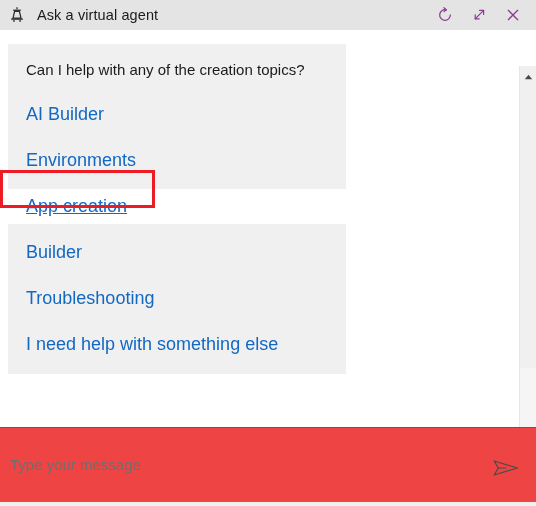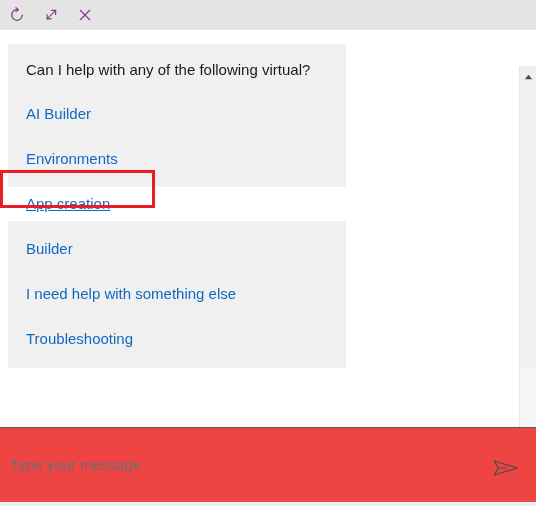--- a/index.html
+++ b/index.html
@@ -104,21 +104,21 @@
     margin: 0;
     padding: 0;
     list-style: none;
   }
   .topic-item {
     padding: 0 18px;
     margin-top: 23px;
     line-height: 22px;
   }
   .topic-link {
-    font-size: 15px;
+    font-size: 18px;
     color: #1268c3;
     text-decoration: none;
     cursor: pointer;
     display: inline;
   }
   .topic-link.is-hovered {
     text-decoration: underline;
   }
   
   .topic-item.is-hovered {
@@ -241,20 +241,33 @@
     height: 4px;
     background: #f0f0f0;
   }
 </style>
 </head>
 <body>
 
 <div id="app">
 
   <div class="titlebar">
+    <div class="titlebar-left">
+      <span class="agent-icon">
+        <svg class="agent-icon" viewBox="0 0 18 18" xmlns="http://www.w3.org/2000/svg">
+          <rect x="8.4" y="1.2" width="1.2" height="2.2" fill="#2b2b2b"></rect>
+          <rect x="5.2" y="3.6" width="7.6" height="1.3" fill="#2b2b2b"></rect>
+          <path d="M5.0 12.2 L6.6 5.4 L11.4 5.4 L13.0 12.2 Z" fill="none" stroke="#2b2b2b" stroke-width="1.25"></path>
+          <rect x="3.2" y="12.4" width="11.6" height="1.4" fill="#2b2b2b"></rect>
+          <rect x="5.3" y="14.0" width="1.3" height="1.9" fill="#2b2b2b"></rect>
+          <rect x="11.4" y="14.0" width="1.3" height="1.9" fill="#2b2b2b"></rect>
+        </svg>
+      </span>
+      <span class="titlebar-title">Ask a virtual agent</span>
+    </div>
     <div class="titlebar-actions">
       <button class="tb-btn" title="Refresh">
         <span>
           <svg width="18" height="18" viewBox="0 0 18 18" xmlns="http://www.w3.org/2000/svg">
             <path d="M14.3 9 A5.3 5.3 0 1 1 9.9 3.8" fill="none" stroke="#8a3a8f" stroke-width="1.25" stroke-linecap="round"></path>
             <path d="M8.0 1.7 L10.5 3.85 L8.1 5.6" fill="none" stroke="#8a3a8f" stroke-width="1.25" stroke-linecap="round" stroke-linejoin="round"></path>
           </svg>
         </span>
       </button>
       <button class="tb-btn" title="Minimize">
@@ -272,39 +285,39 @@
             <path d="M4.3 4.3 L13.7 13.7 M13.7 4.3 L4.3 13.7" stroke="#8a3a8f" stroke-width="1.25" stroke-linecap="round"></path>
           </svg>
         </span>
       </button>
     </div>
   </div>
 
   <div class="convo">
 
     <div class="bubble">
-      <div class="bubble-prompt">Can I help with any of the following virtual?</div>
+      <div class="bubble-prompt">Can I help with any of the creation topics?</div>
       <ul class="topic-list">
         <li class="topic-item">
           <a class="topic-link" href="#">AI Builder</a>
         </li>
         <li class="topic-item">
           <a class="topic-link" href="#">Environments</a>
         </li>
         <li class="topic-item is-hovered">
           <a class="topic-link is-hovered" href="#">App creation</a>
         </li>
         <li class="topic-item">
           <a class="topic-link" href="#">Builder</a>
         </li>
         <li class="topic-item">
+          <a class="topic-link" href="#">Troubleshooting</a>
+        </li>
+        <li class="topic-item">
           <a class="topic-link" href="#">I need help with something else</a>
-        </li>
-        <li class="topic-item">
-          <a class="topic-link" href="#">Troubleshooting</a>
         </li>
       </ul>
     </div>
 
     <div class="annotation-box"></div>
 
     <div class="scrollbar">
       <div class="sb-arrow up">
         <span>
           <svg width="9" height="6" viewBox="0 0 9 6" xmlns="http://www.w3.org/2000/svg">

